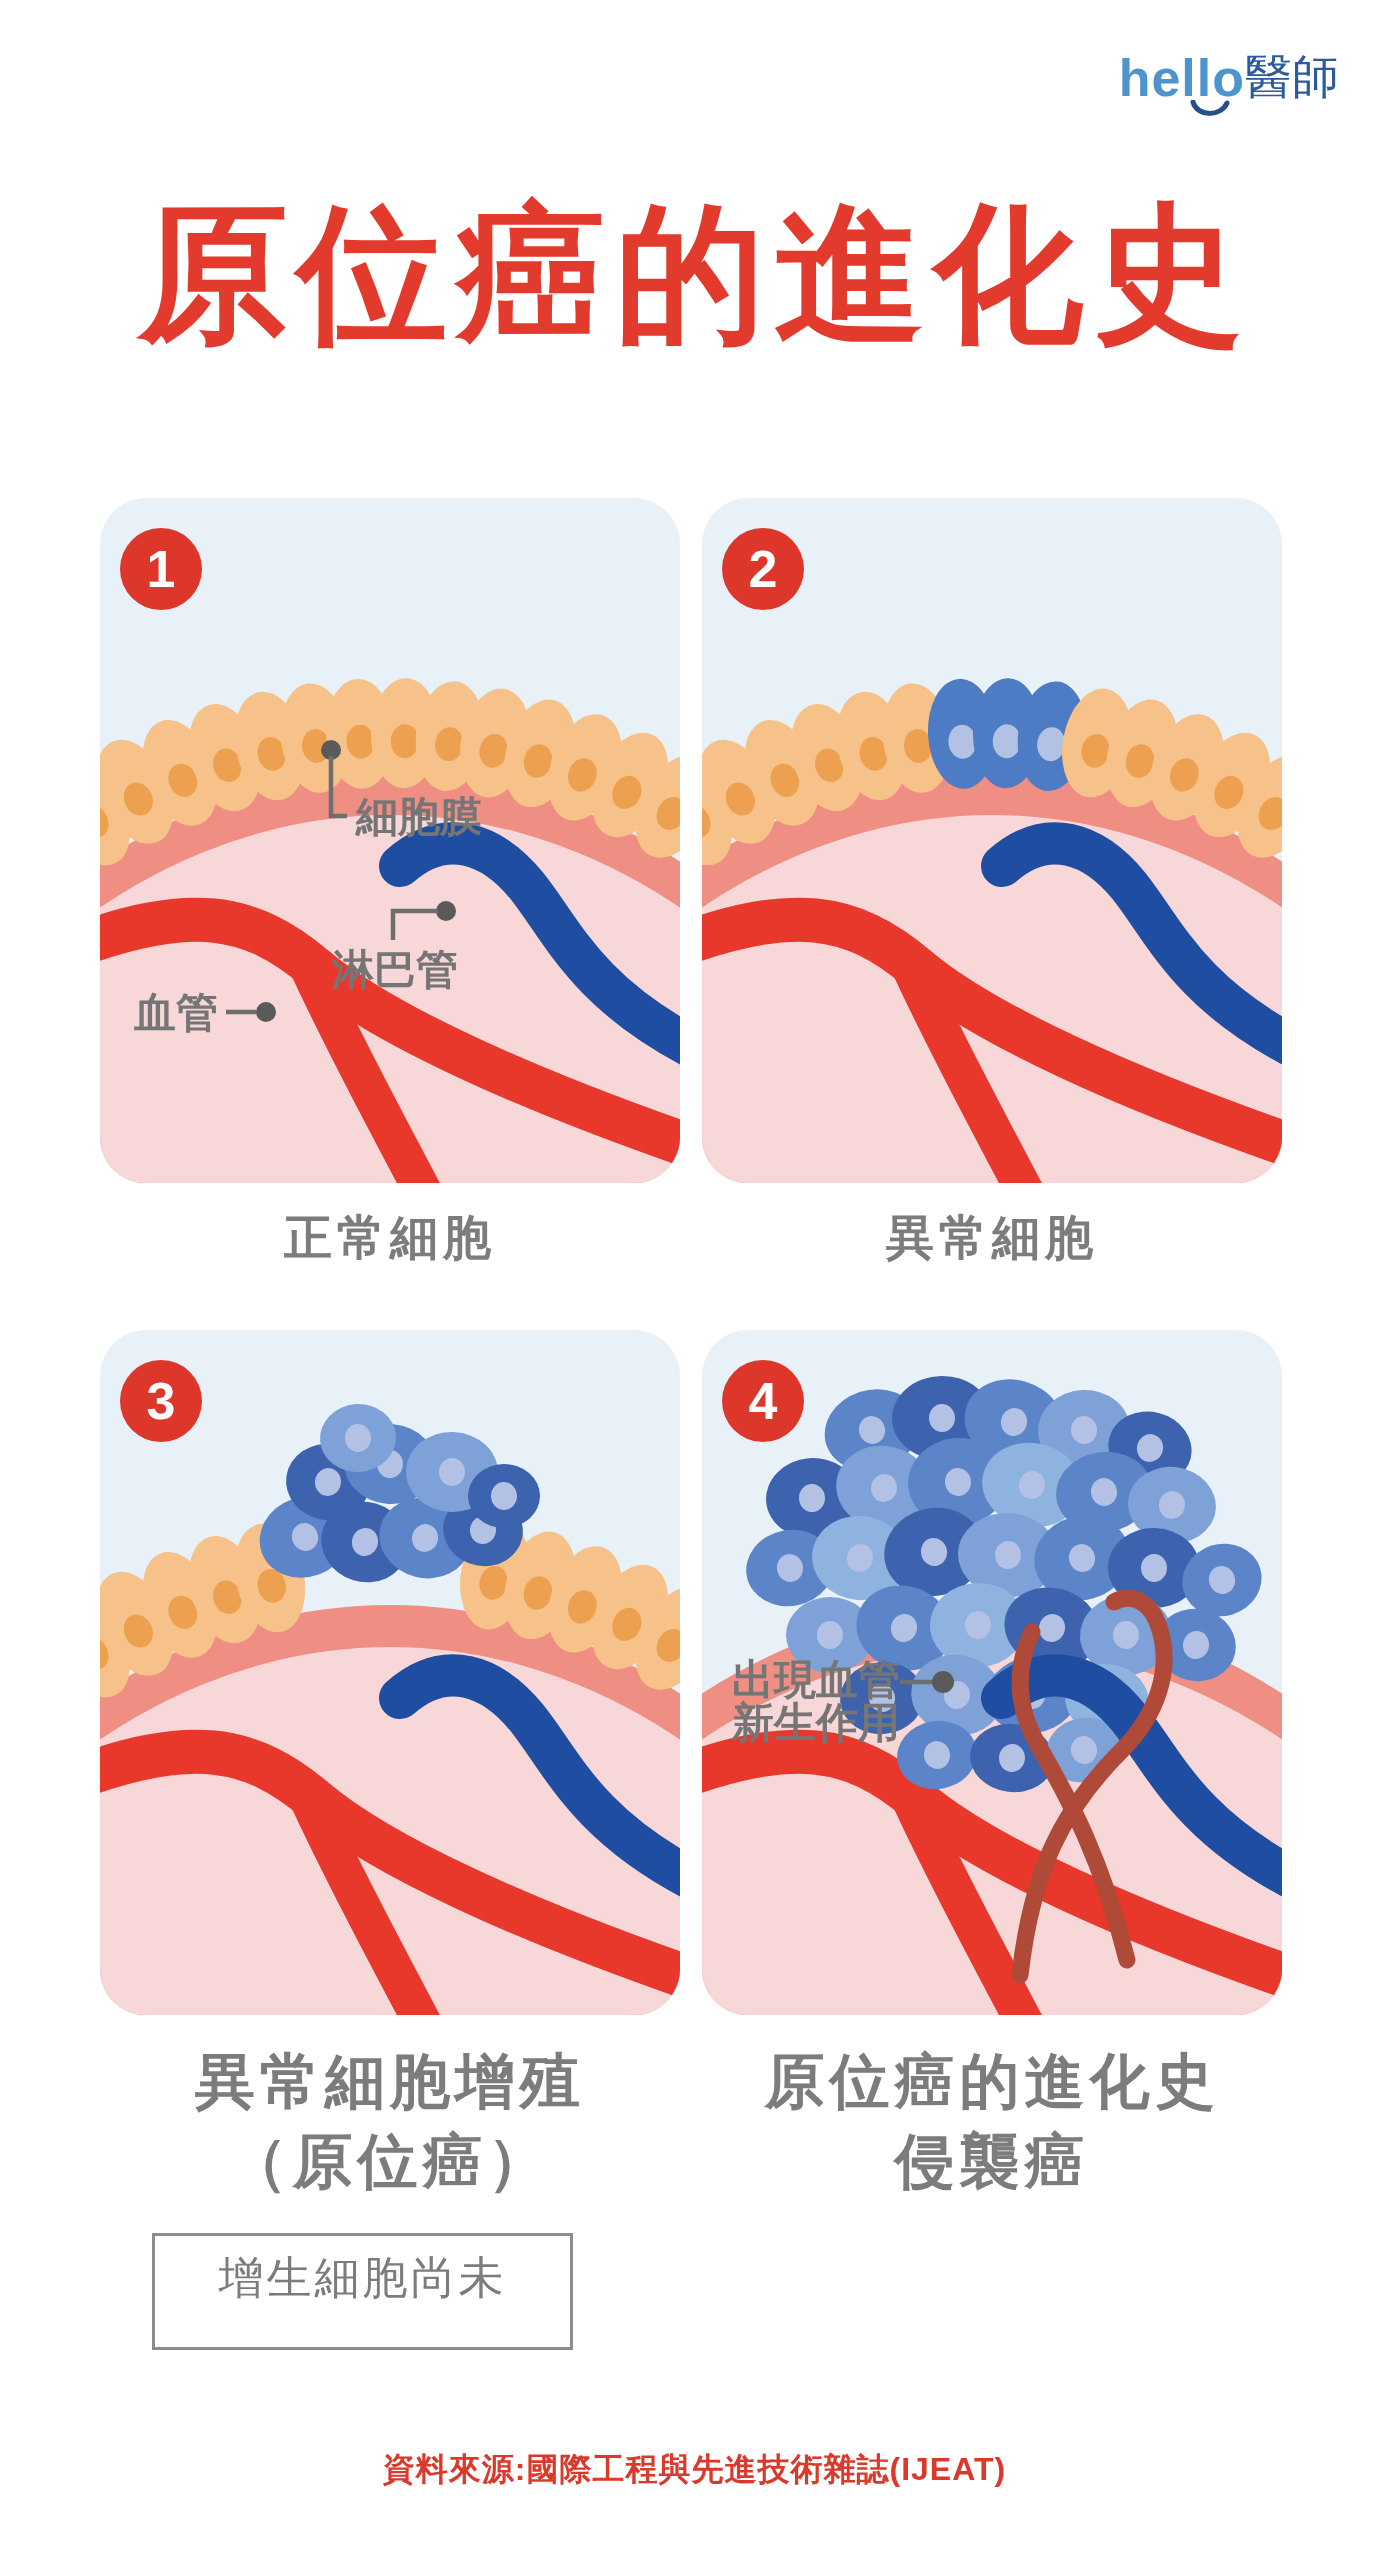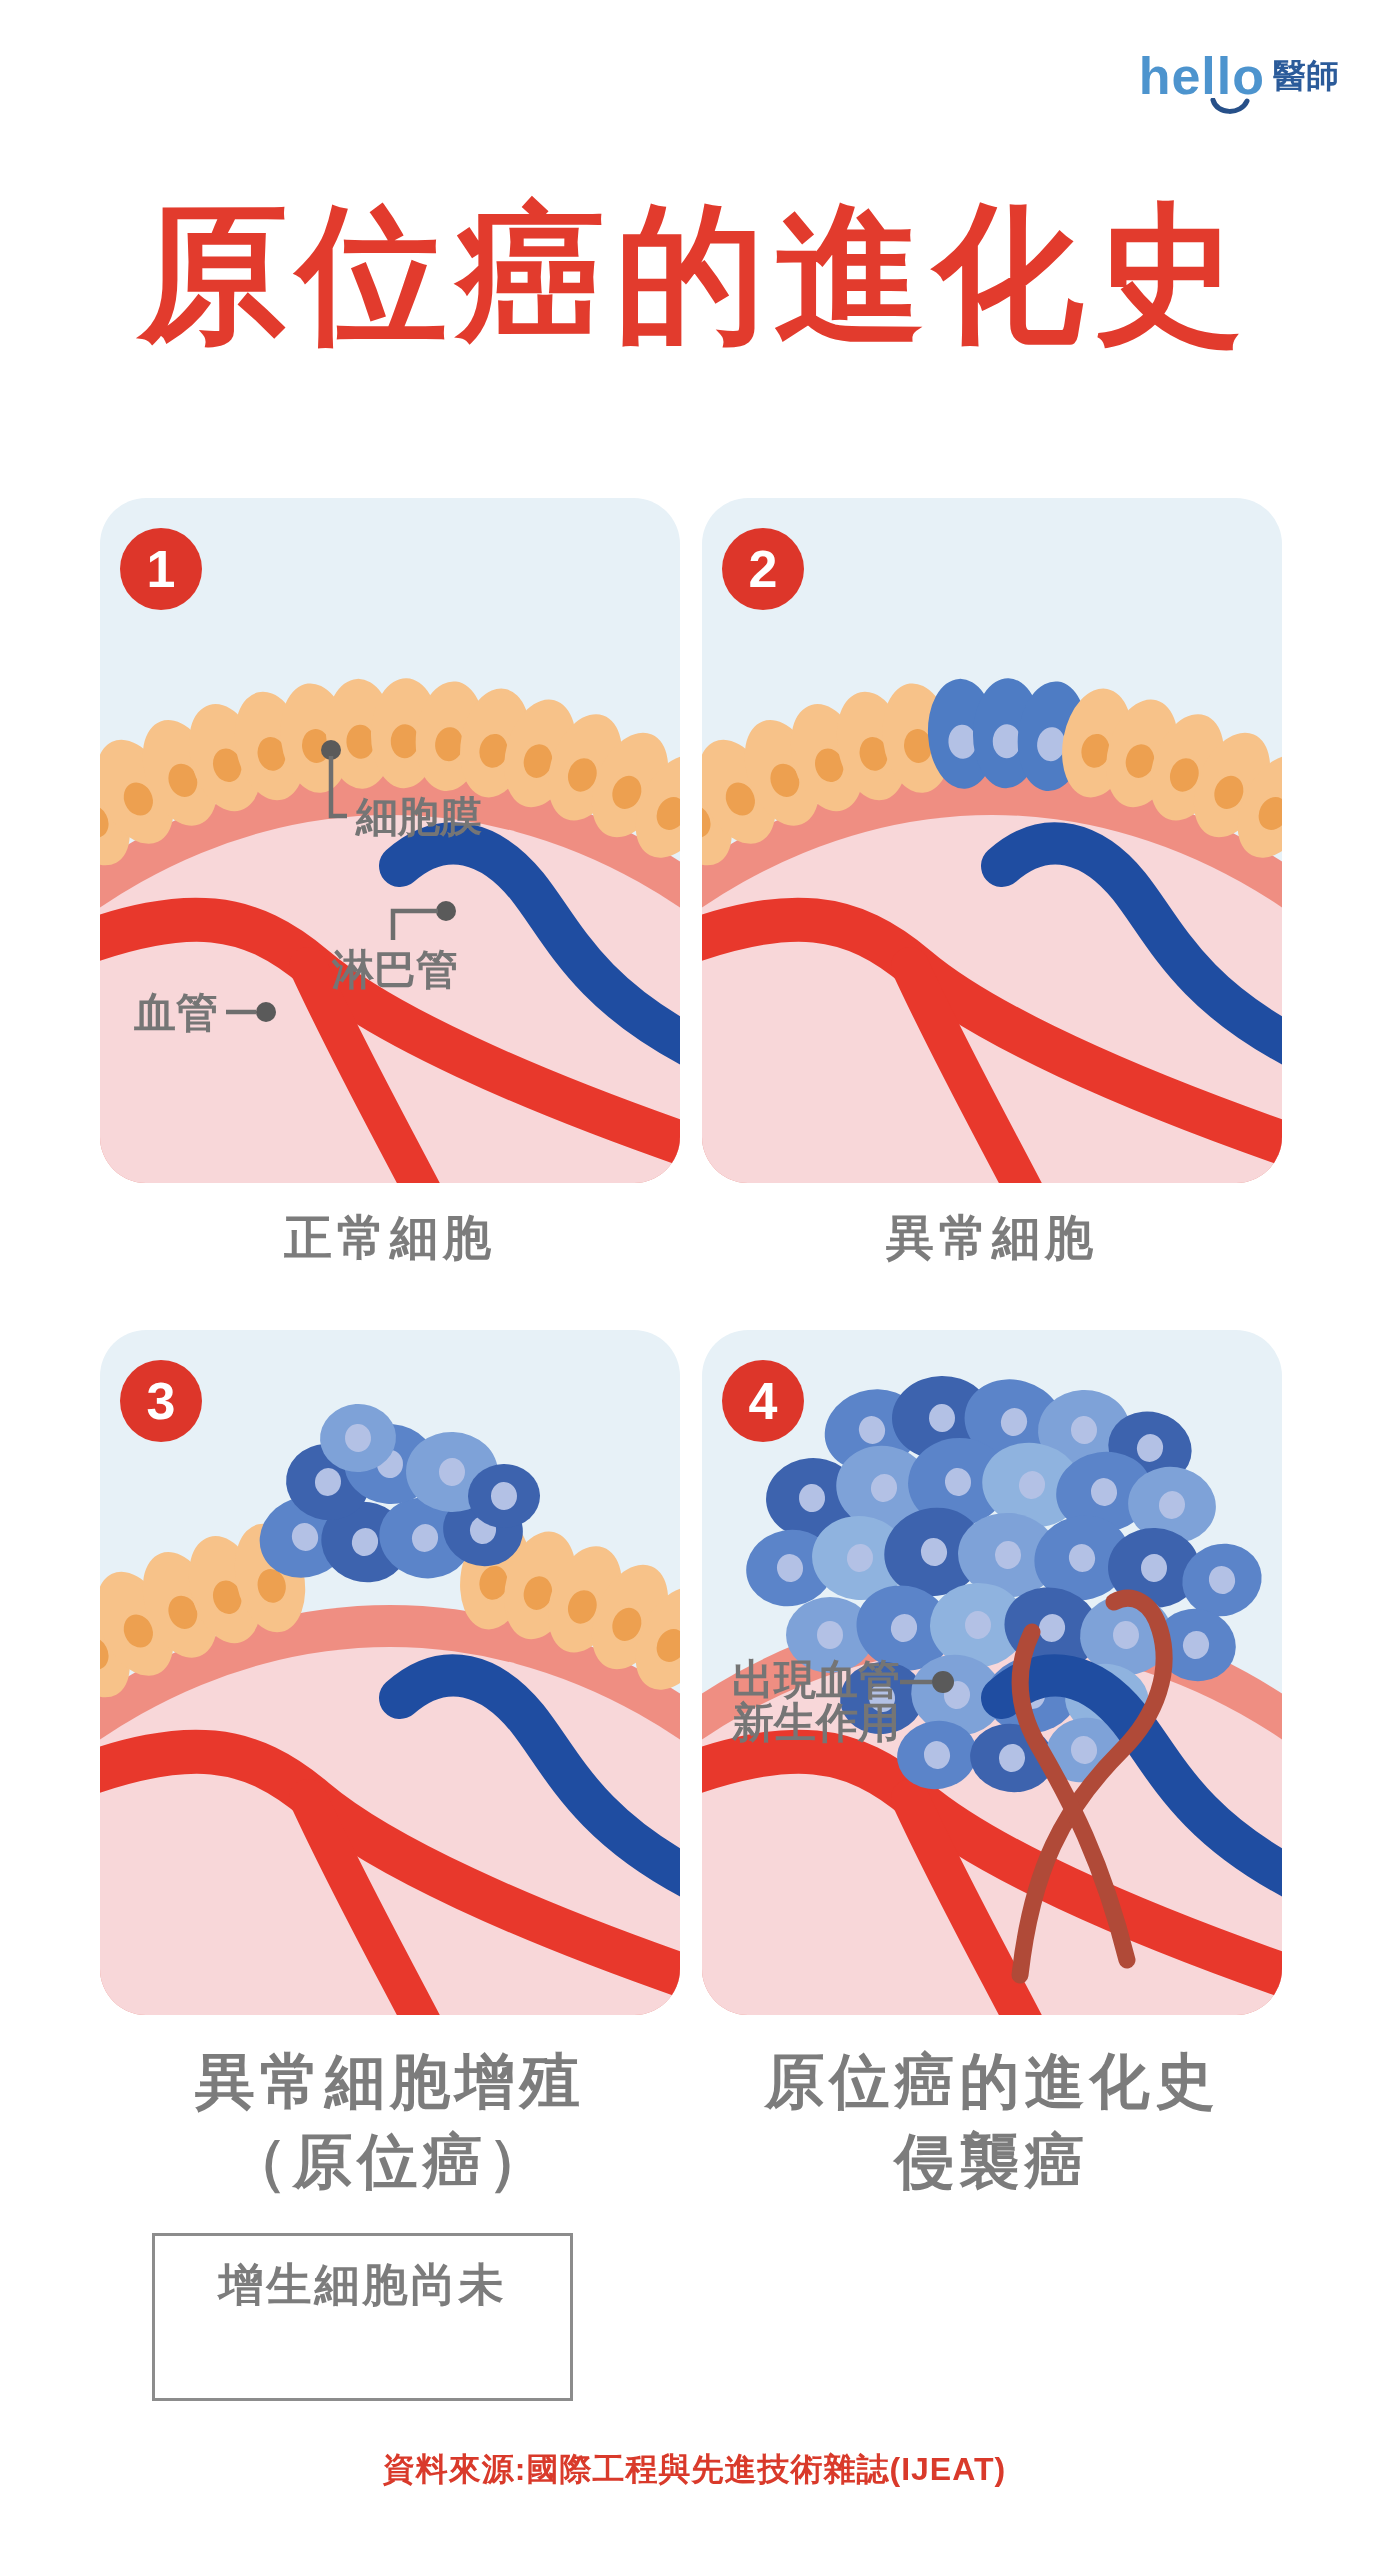--- a/index.html
+++ b/index.html
@@ -14,21 +14,21 @@
     --logo-dark:#2B5B9A;
   }
   html,body{margin:0;padding:0;background:#fff;}
   .page{
     position:relative;width:1381px;height:2560px;background:#ffffff;
     font-family:"Liberation Sans","DejaVu Sans",sans-serif;overflow:hidden;
   }
   .logo{position:absolute;top:46px;right:42px;display:flex;align-items:center;}
   .logo-hello{position:relative;font-size:52px;font-weight:800;color:var(--logo-blue);letter-spacing:1px;text-align:center;}
   .logo-smile{position:absolute;left:56%;bottom:-12px;width:44px;height:20px;}
-  .logo-suffix{font-size:33px;font-weight:700;color:var(--logo-dark);margin-left:8px;}
+  .logo-suffix{font-size:47px;font-weight:400;color:var(--logo-dark);}
   .title{
     position:absolute;left:0;top:172px;width:100%;margin:4px;text-align:center;
     font-size:150px;font-weight:900;color:var(--accent-red);letter-spacing:9px;
   }
   .panel{
     position:absolute;width:580px;height:685px;border-radius:46px;overflow:hidden;
     background:var(--panel-bg);
   }
   .p1{left:100px;top:498px}.p2{left:702px;top:498px}
   .p3{left:100px;top:1330px}.p4{left:702px;top:1330px}
@@ -40,23 +40,23 @@
     position:absolute;left:20px;top:30px;width:82px;height:82px;border-radius:50%;
     background:var(--badge-red);color:#fff;display:flex;align-items:center;justify-content:center;
     font-size:52px;font-weight:800;z-index:5;
   }
   .caption{position:absolute;width:580px;text-align:center;color:var(--caption-gray);font-weight:900;letter-spacing:5px;}
   .c1,.c2{top:1206px;font-size:48px;}
   .c1{left:100px}.c2{left:702px}
   .c3,.c4{top:2042px;font-size:60px;line-height:80px;}
   .c3{left:100px}.c4{left:702px}
   .note-box{
-    position:absolute;left:152px;top:2233px;width:421px;height:168px;box-sizing:border-box;
+    position:absolute;left:152px;top:2233px;width:421px;height:117px;box-sizing:border-box;
     border:3px solid var(--box-border);background:#fff;text-align:center;
-    font-size:45px;font-weight:700;color:var(--caption-gray);line-height:62px;padding-top:18px;letter-spacing:3px;
+    font-size:45px;font-weight:400;color:var(--caption-gray);line-height:62px;padding-top:11px;letter-spacing:3px;
   }
   .source{
     position:absolute;left:4px;top:2448px;width:100%;text-align:center;
     font-size:32px;font-weight:bold;color:var(--source-red);letter-spacing:1px;
   }
 </style>
 </head>
 <body>
 
 <div class="page">

